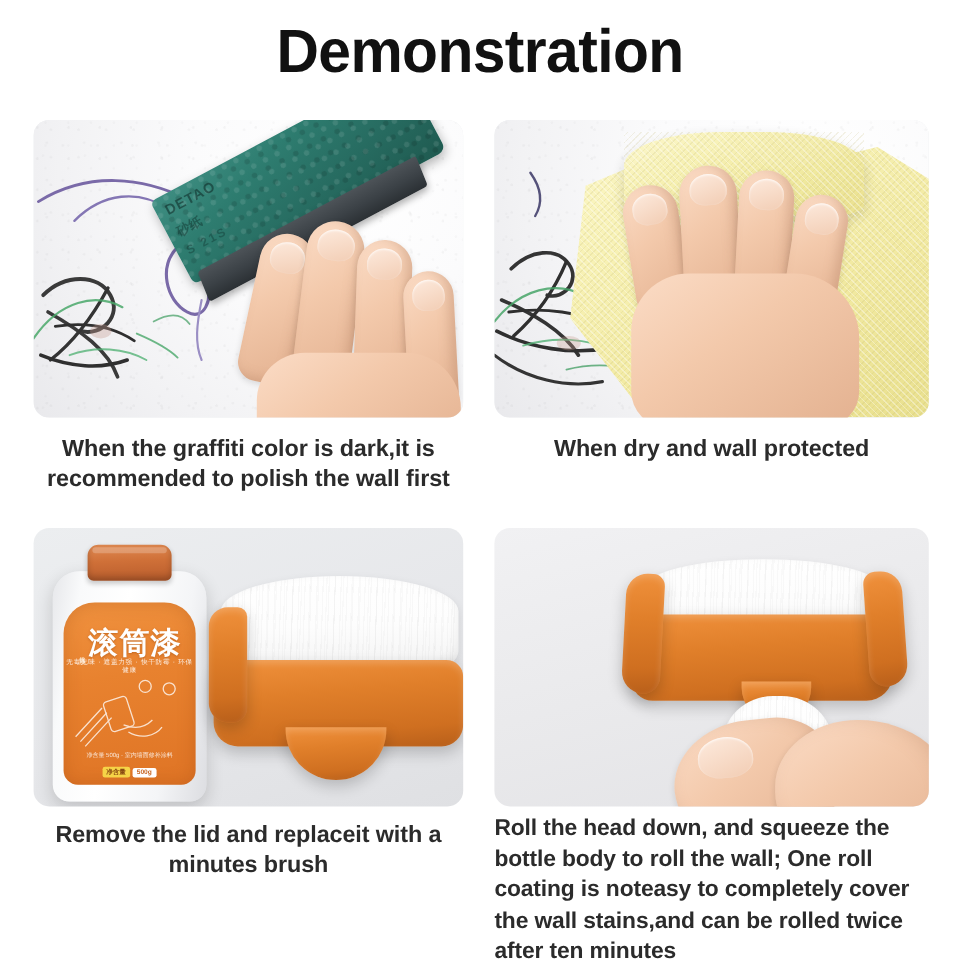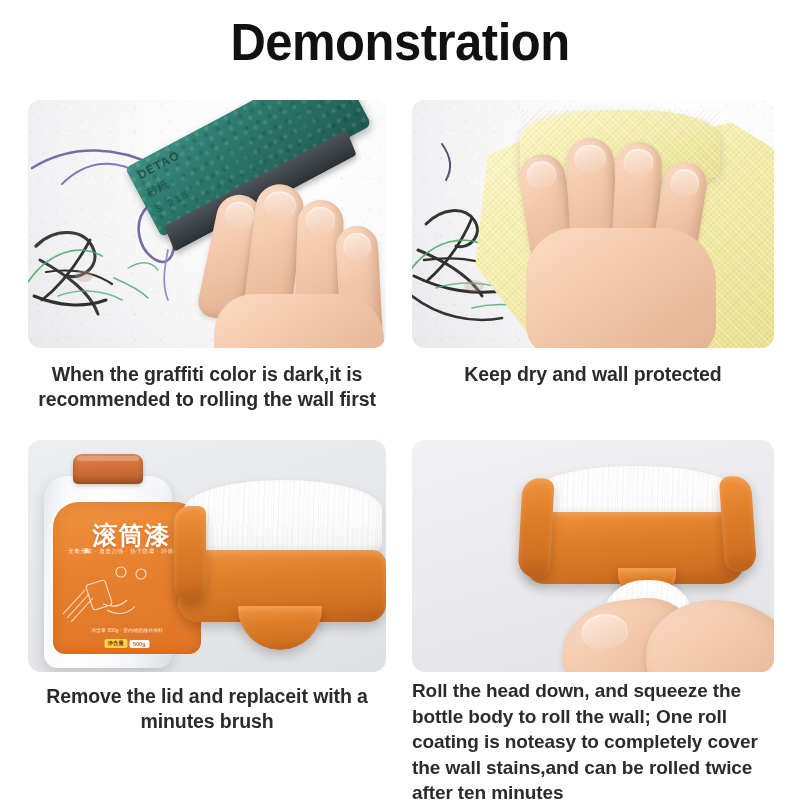--- a/index.html
+++ b/index.html
@@ -164,21 +164,20 @@
   .bottle-cap::after{
     content:"";position:absolute;inset:2px 4px auto 4px;height:5px;border-radius:4px;
     background:rgba(255,255,255,.22);
   }
   .label{
     position:absolute;left:9px;top:48px;width:110px;height:152px;
     background:linear-gradient(170deg,#f0923f 0%,#e8822f 40%,#df7425 100%);
     border-radius:26px 26px 12px 12px;
     overflow:hidden;
     box-shadow:inset 0 0 14px rgba(140,60,10,.25);
-    padding-left:38px;
   }
   .label-top{
     position:absolute;left:0;right:0;top:17px;
     display:flex;align-items:baseline;justify-content:center;gap:3px;
   }
   .label-mini{
     font-size:5px;line-height:6px;color:#fff7e8;opacity:.9;
     writing-mode:vertical-rl;letter-spacing:0;
   }
   .label-main{
@@ -284,21 +283,21 @@
         </div>
         <div class="finger skin" style="left:92px;top:24px;width:46px;height:134px;transform:rotate(2deg);">
           <div class="nail"></div>
         </div>
         <div class="finger skin" style="left:134px;top:50px;width:42px;height:116px;transform:rotate(-3deg);">
           <div class="nail"></div>
         </div>
         <div class="skin" style="position:absolute;left:10px;top:118px;width:170px;height:86px;border-radius:40px 46px 22px 22px;"></div>
       </div>
     </div>
-    <div class="caption">When the graffiti color is dark,it is recommended to rolling the wall first</div>
+    <div class="caption">When the graffiti color is dark,it is recommended to polish the wall first</div>
   </div>
 
   <div class="cell" id="cell2">
     <div class="photo">
       <div class="wall grain"></div>
 
       <svg class="scribble" viewBox="0 0 362 248" preserveAspectRatio="none">
         <g fill="none" stroke-linecap="round">
           <path d="M30,44 C40,58 40,70 34,80" stroke="#55527a" stroke-width="2"></path>
           <path d="M14,124 C30,108 52,106 62,120 C72,134 58,150 44,146" stroke="#343434" stroke-width="3"></path>
@@ -330,21 +329,21 @@
         </div>
         <div class="finger skin" style="left:106px;top:6px;width:46px;height:116px;transform:rotate(3deg);">
           <div class="nail"></div>
         </div>
         <div class="finger skin" style="left:150px;top:26px;width:44px;height:104px;transform:rotate(9deg);">
           <div class="nail"></div>
         </div>
         <div class="skin" style="position:absolute;left:18px;top:92px;width:190px;height:128px;border-radius:48px 54px 30px 30px;"></div>
       </div>
     </div>
-    <div class="caption">Keep dry and wall protected</div>
+    <div class="caption">When dry and wall protected</div>
   </div>
 
   <div class="cell" id="cell3">
     <div class="photo" style="background:linear-gradient(160deg,#eceef0 0%,#e6e7ea 55%,#dfe0e3 100%);">
 
       <div class="bottle">
         <div class="bottle-body"></div>
         <div class="bottle-cap"></div>
         <div class="label">
           <div class="label-top">

